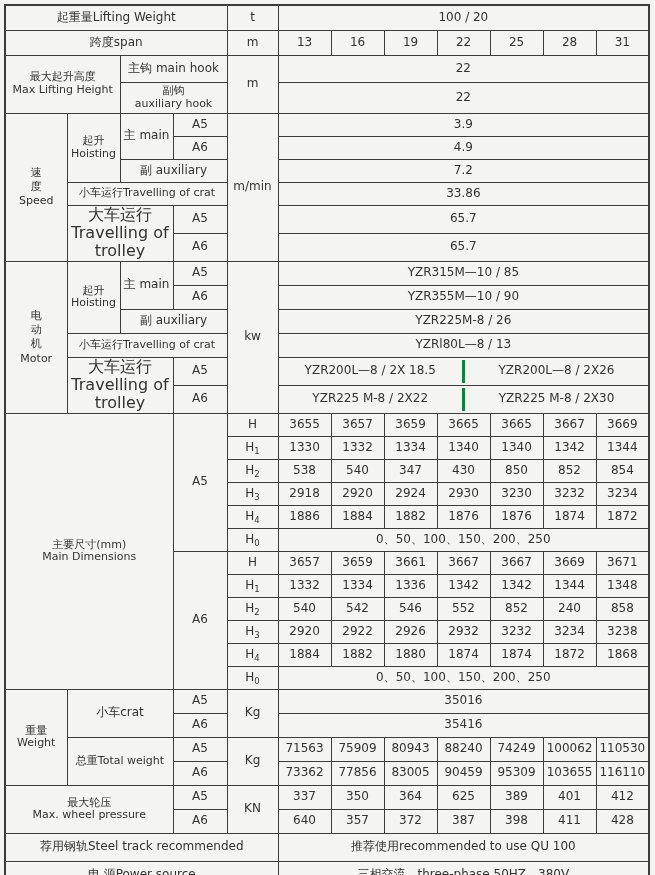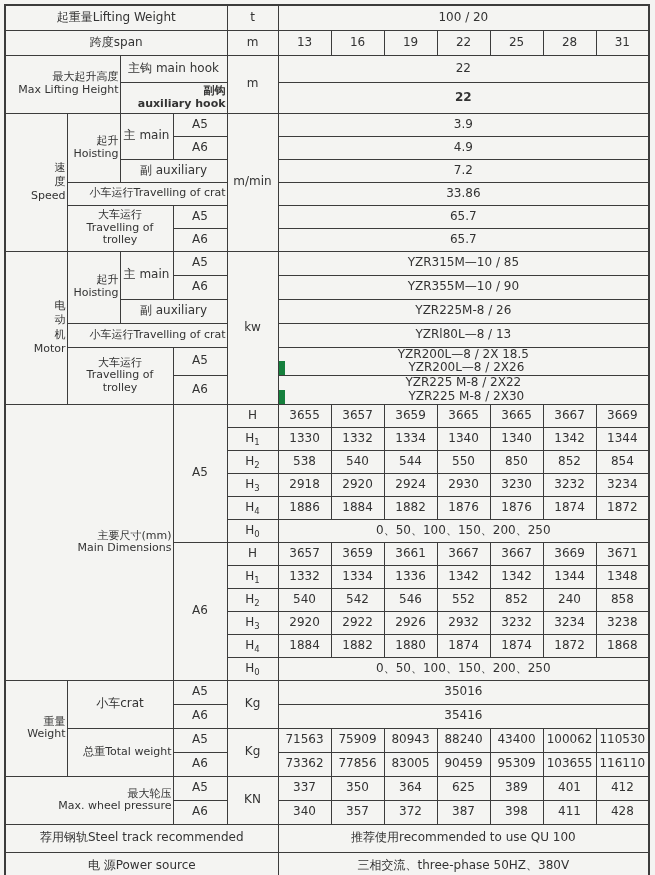--- a/index.html
+++ b/index.html
@@ -24,31 +24,31 @@
     text-align:center;
     vertical-align:middle;
     font-size:12px;
     padding:0 1px;
     overflow:hidden;
     line-height:1.15;
   }
   tr{height:23px;}
   tr.rh25{height:25px;}
   tr.rh27{height:27px;}
-  tr.rh31{height:31px;font-weight:bold;}
+  tr.rh31{height:31px;}
   tr.rh24{height:24px;}
   tr.rh28{height:28px;}
-  .fs11{font-size:11px;text-align:right;}
-  .fs10{font-size:11px;}
+  .fs11{font-size:11px;}
+  .fs10{font-size:16px;}
   sub{font-size:8.5px;line-height:0;}
   .vstack div{line-height:1.3;}
   td.split{padding:0;}
-  .halves{display:flex;width:100%;flex-direction:column;}
+  .halves{display:flex;width:100%;}
   .halves>div{flex:1;display:flex;align-items:center;justify-content:center;height:23px;}
-  .halves>div:last-child{border-left:6px solid #15803d;}
+  .halves>div:last-child{border-left:3px solid #15803d;}
 </style>
 </head>
 <body>
 
 <table class="spec">
   <colgroup>
     <col style="width:62px">
       <col style="width:53px">
       <col style="width:53px">
       <col style="width:54px">
@@ -211,22 +211,22 @@
         <td>1334</td>
         <td>1340</td>
         <td>1340</td>
         <td>1342</td>
         <td>1344</td>
       </tr>
   <tr>
     <td><span>H</span><sub>2</sub></td>
   <td>538</td>
         <td>540</td>
-        <td>544</td>
-        <td>550</td>
+        <td>347</td>
+        <td>430</td>
         <td>850</td>
         <td>852</td>
         <td>854</td>
       </tr>
   <tr>
     <td><span>H</span><sub>3</sub></td>
   <td>2918</td>
         <td>2920</td>
         <td>2924</td>
         <td>2930</td>
@@ -320,21 +320,21 @@
     <td colspan="7">35416</td>
   </tr>
   <tr class="rh24">
     <td colspan="2" rowspan="2" class="fs11">总重Total weight</td>
     <td>A5</td>
     <td rowspan="2">Kg</td>
   <td>71563</td>
         <td>75909</td>
         <td>80943</td>
         <td>88240</td>
-        <td>43400</td>
+        <td>74249</td>
         <td>100062</td>
         <td>110530</td>
       </tr>
   <tr class="rh24">
     <td>A6</td>
   <td>73362</td>
         <td>77856</td>
         <td>83005</td>
         <td>90459</td>
         <td>95309</td>
@@ -352,21 +352,21 @@
   <td>337</td>
         <td>350</td>
         <td>364</td>
         <td>625</td>
         <td>389</td>
         <td>401</td>
         <td>412</td>
       </tr>
   <tr class="rh24">
     <td>A6</td>
-  <td>340</td>
+  <td>640</td>
         <td>357</td>
         <td>372</td>
         <td>387</td>
         <td>398</td>
         <td>411</td>
         <td>428</td>
       </tr>
 
   <tr class="rh28">
     <td colspan="5">荐用钢轨Steel track recommended</td>

